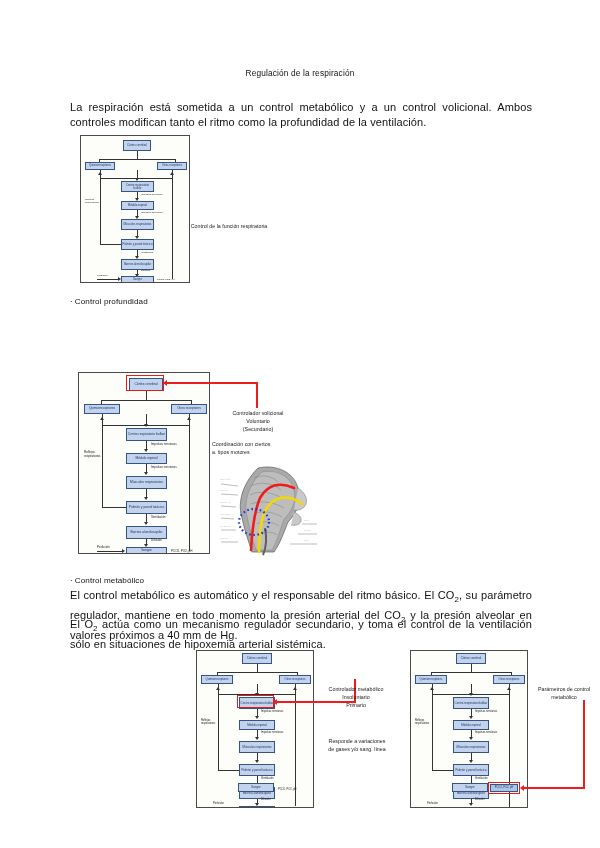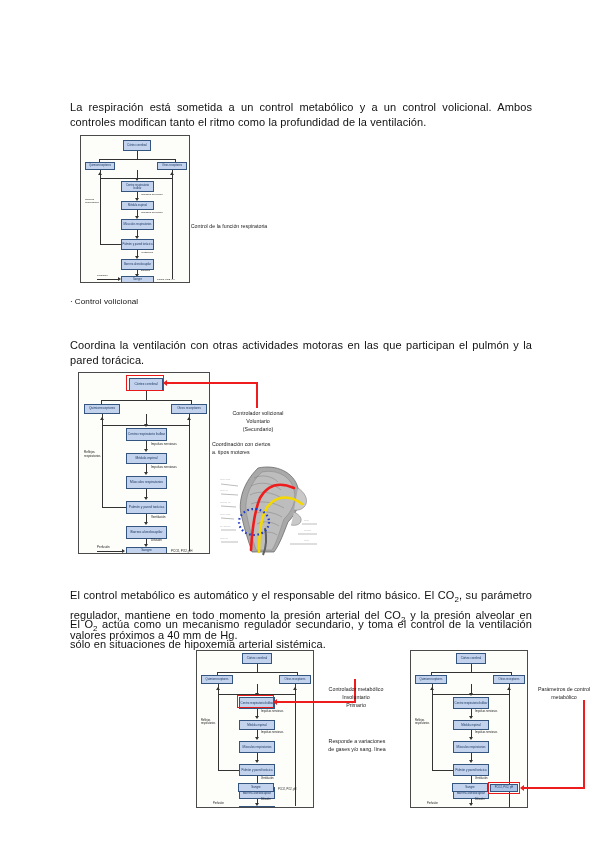--- a/index.html
+++ b/index.html
@@ -146,20 +146,21 @@
     position: absolute;
     overflow: hidden;
     background: #ffffff;
   }
 </style>
 </head>
 <body>
 
 <div class="page">
 
+  <div class="doc-title">Regulación de la respiración</div>
 
   <div class="para" style="top:100px;">La respiración está sometida a un control metabólico y a un control volicional. Ambos controles modifican tanto el ritmo como la profundidad de la ventilación.</div>
 
   <div class="diagram" style="left:80px; top:135px; width:110px; height:148px;">
     <div class="inner">
 
       <div class="node" style="left:42px; top:4px; width:28px; height:11px; font-size:2.9px;">Córtex cerebral</div>
       <div class="vline" style="left:56px; top:15px; height:8px;"></div>
       <div class="hline" style="left:18px; top:23px; width:76px;"></div>
       <div class="vline" style="left:18px; top:23px; height:6px;"></div>
@@ -210,23 +211,22 @@
       <div class="edge-label" style="left:76px; top:142px; font-size:2.5px;">PCO2, PO2, pH</div>
       <div class="vline" style="left:91px; top:40px; height:103px;"></div>
       <div class="arrow-u" style="left:89px; top:36px;"></div>
     </div>
   </div>
   <div class="callout" style="left:186px; top:222px; width:86px;">
     <span>Control de la función respiratoria</span>
   </div>
 
   <div class="bullet" style="top:295px;">
-    <span class="dot">·</span><span>Control volicional</span>
-  </div>
-  <div class="para" style="top:338px;">Coordina la ventilación con otras actividades motoras en las que participan el pulmón y la pared torácica.</div>
+    <span class="dot">·</span><span>Control profundidad</span>
+  </div>
 
   <div class="diagram" style="left:78px; top:372px; width:132px; height:182px;">
     <div class="inner">
       <div class="node" style="left:50px; top:5px; width:34px; height:13px; font-size:3.4px;">Córtex cerebral</div>
       <div class="vline" style="left:67px; top:18px; height:9px;"></div>
       <div class="hline" style="left:22px; top:27px; width:90px;"></div>
       <div class="vline" style="left:22px; top:27px; height:7px;"></div>
       <div class="vline" style="left:112px; top:27px; height:7px;"></div>
       <div class="node" style="left:5px; top:31px; width:36px; height:10px; font-size:3.2px;">Quimiorreceptores</div>
       <div class="node" style="left:92px; top:31px; width:36px; height:10px; font-size:3.2px;">Otros receptores</div>
@@ -330,20 +330,23 @@
         <text x="2" y="53">—— ——</text>
         <text x="2" y="65">— ———</text>
         <text x="2" y="77">—— —</text>
         <text x="86" y="59">——</text>
         <text x="86" y="69">———</text>
         <text x="86" y="79">——</text>
       </g>
     </svg>
   </div>
 
+  <div class="bullet" style="top:574px;">
+    <span class="dot">·</span><span>Control metabólico</span>
+  </div>
   <div class="para" style="top:588px;">El control metabólico es automático y el responsable del ritmo básico. El CO<sub>2</sub>, su parámetro regulador, mantiene en todo momento la presión arterial del CO<sub>2</sub> y la presión alveolar en valores próximos a 40 mm de Hg.</div>
   <div class="para" style="top:617px;">El O<sub>2</sub> actúa como un mecanismo regulador secundario, y toma el control de la ventilación sólo en situaciones de hipoxemia arterial sistémica.</div>
 
   <div class="diagram" style="left:196px; top:650px; width:118px; height:158px;">
     <div class="inner">
       <div class="node" style="left:45px; top:2px; width:30px; height:11px; font-size:3px;">Córtex cerebral</div>
       <div class="vline" style="left:60px; top:13px; height:8px;"></div>
       <div class="hline" style="left:20px; top:21px; width:80px;"></div>
       <div class="vline" style="left:20px; top:21px; height:6px;"></div>
       <div class="vline" style="left:100px; top:21px; height:6px;"></div>

